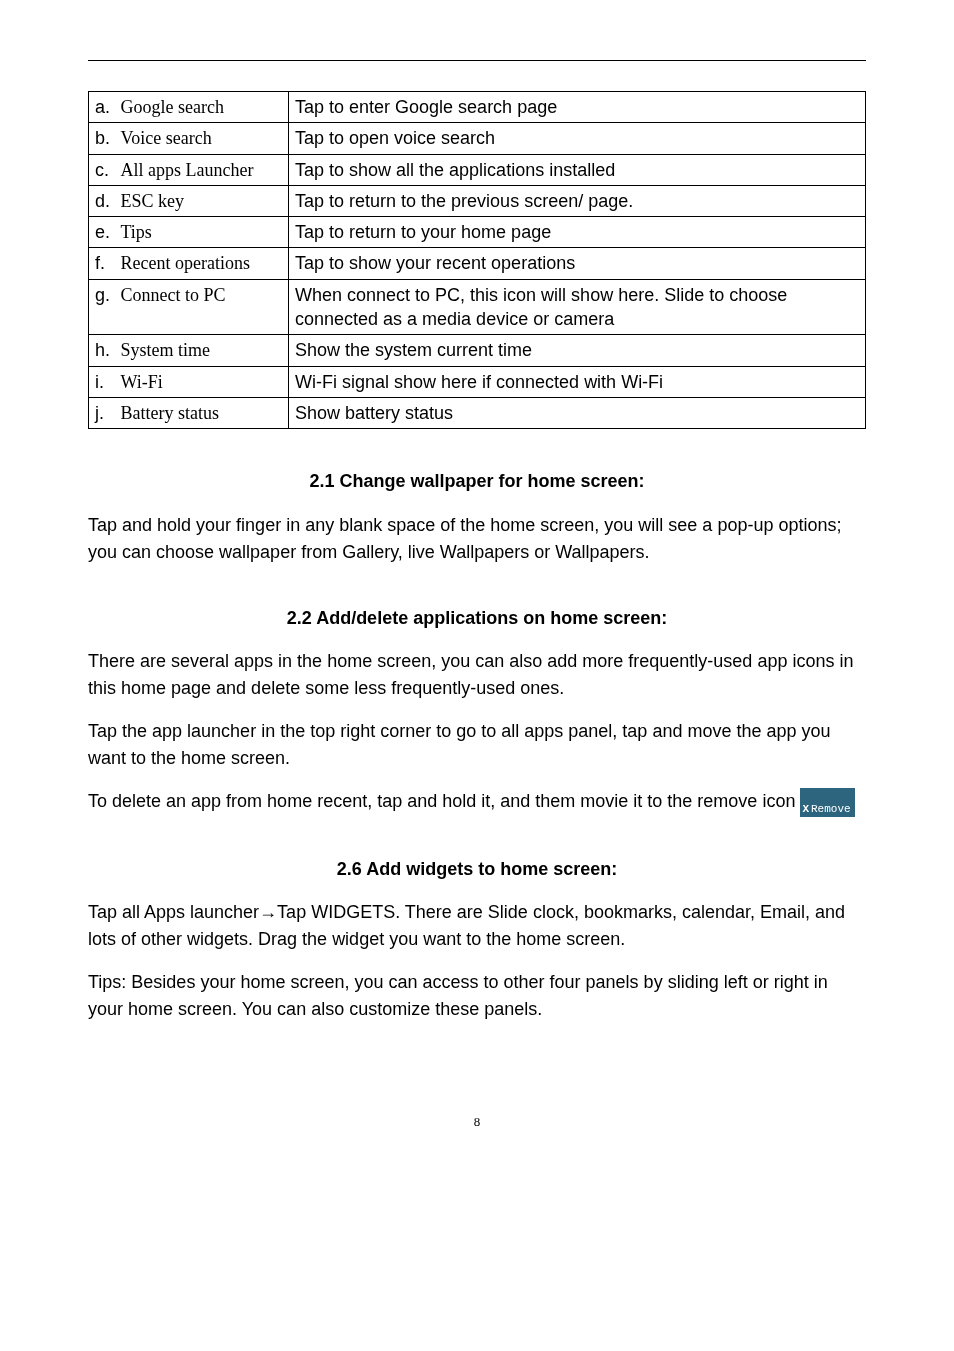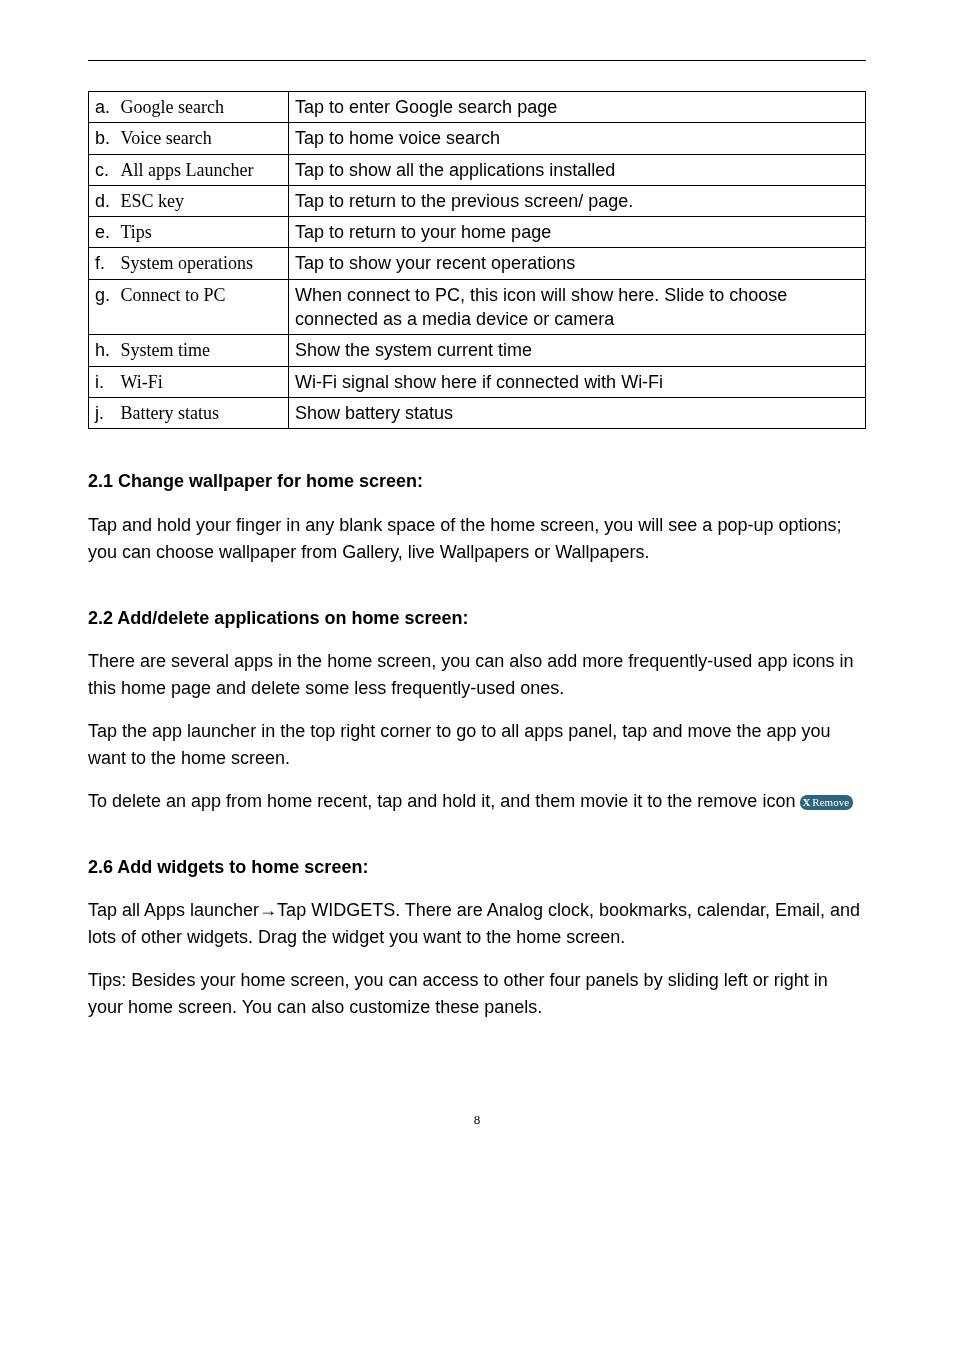--- a/index.html
+++ b/index.html
@@ -35,36 +35,36 @@
   table.ui-table td.lbl-name {
     border-left: none;
     padding-left: 2px;
     width: 170px;
     font-family: Liberation Serif, serif;
   }
   h3.section {
     font-size: 18px;
     font-weight: bold;
     margin: 40px 0 18px 0;
+    text-align: center;
   }
   p.body {
     font-size: 18px;
     margin: 0 0 16px 0;
     line-height: 1.5;
   }
   .remove-btn {
     display: inline-block;
     background: #2d647e;
     color: #fff;
     font-size: 11px;
-    padding: 2px 4px 2px 2px;
+    padding: 16px 4px 2px 2px;
     vertical-align: middle;
     line-height: 1;
-    font-family: Liberation Serif, serif;
-    border-radius: 7px;
+    font-family: Liberation Mono, monospace;
   }
   .remove-btn .x {
     font-weight: bold;
     margin-right: 2px;
   }
   .page-num {
     text-align: center;
     font-size: 13px;
     font-family: "Times New Roman", serif;
     margin-top: 90px;
@@ -78,40 +78,40 @@
 <table class="ui-table">
   <tbody>
     <tr>
       <td class="lbl-letter">a.</td>
       <td class="lbl-name">Google search</td>
       <td>Tap to enter Google search page</td>
     </tr>
     <tr>
       <td class="lbl-letter">b.</td>
       <td class="lbl-name">Voice search</td>
-      <td>Tap to home voice search</td>
+      <td>Tap to open voice search</td>
     </tr>
     <tr>
       <td class="lbl-letter">c.</td>
       <td class="lbl-name">All apps Launcher</td>
       <td>Tap to show all the applications installed</td>
     </tr>
     <tr>
       <td class="lbl-letter">d.</td>
       <td class="lbl-name">ESC key</td>
       <td>Tap to return to the previous screen/ page.</td>
     </tr>
     <tr>
       <td class="lbl-letter">e.</td>
       <td class="lbl-name">Tips</td>
       <td>Tap to return to your home page</td>
     </tr>
     <tr>
       <td class="lbl-letter">f.</td>
-      <td class="lbl-name">System operations</td>
+      <td class="lbl-name">Recent operations</td>
       <td>Tap to show your recent operations</td>
     </tr>
     <tr>
       <td class="lbl-letter">g.</td>
       <td class="lbl-name">Connect to PC</td>
       <td>When connect to PC, this icon will show here. Slide to choose connected as a media device or camera</td>
     </tr>
     <tr>
       <td class="lbl-letter">h.</td>
       <td class="lbl-name">System time</td>
@@ -135,16 +135,16 @@
 
 <h3 class="section">2.2 Add/delete applications on home screen:</h3>
 <p class="body">There are several apps in the home screen, you can also add more frequently-used app icons in this home page and delete some less frequently-used ones.</p>
 <p class="body" style="margin-bottom:16px">Tap the app launcher in the top right corner to go to all apps panel, tap and move the app you want to the home screen.</p>
 <p class="body">
   <span>To delete an app from home recent, tap and hold it, and them movie it to the remove icon </span>
   <span class="remove-btn"><span class="x">X</span><span>Remove</span></span>
 </p>
 
 <h3 class="section">2.6 Add widgets to home screen:</h3>
-<p class="body">Tap all Apps launcher→Tap WIDGETS. There are Analog clock, bookmarks, calendar, Email, and lots of other widgets. Drag the widget you want to the home screen.</p>
+<p class="body">Tap all Apps launcher→Tap WIDGETS. There are Slide clock, bookmarks, calendar, Email, and lots of other widgets. Drag the widget you want to the home screen.</p>
 <p class="body">Tips: Besides your home screen, you can access to other four panels by sliding left or right in your home screen. You can also customize these panels.</p>
 
 <div class="page-num">8</div>
 
 </body></html>

